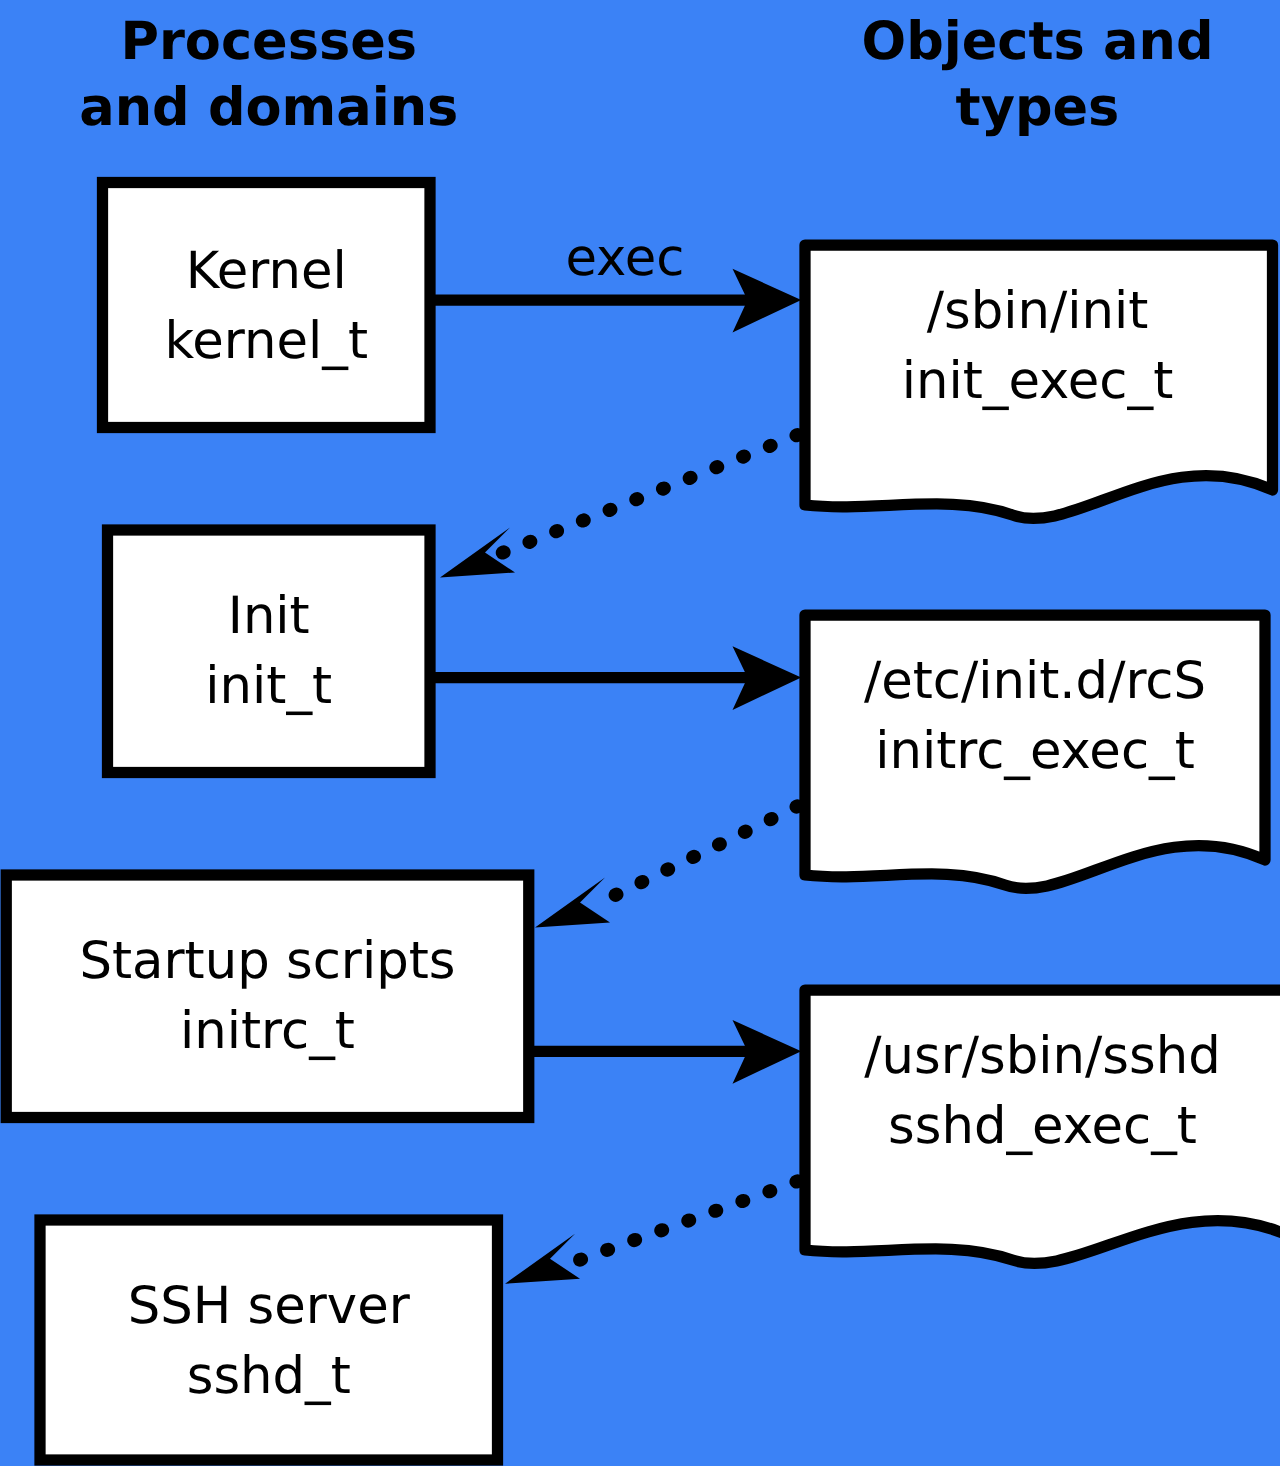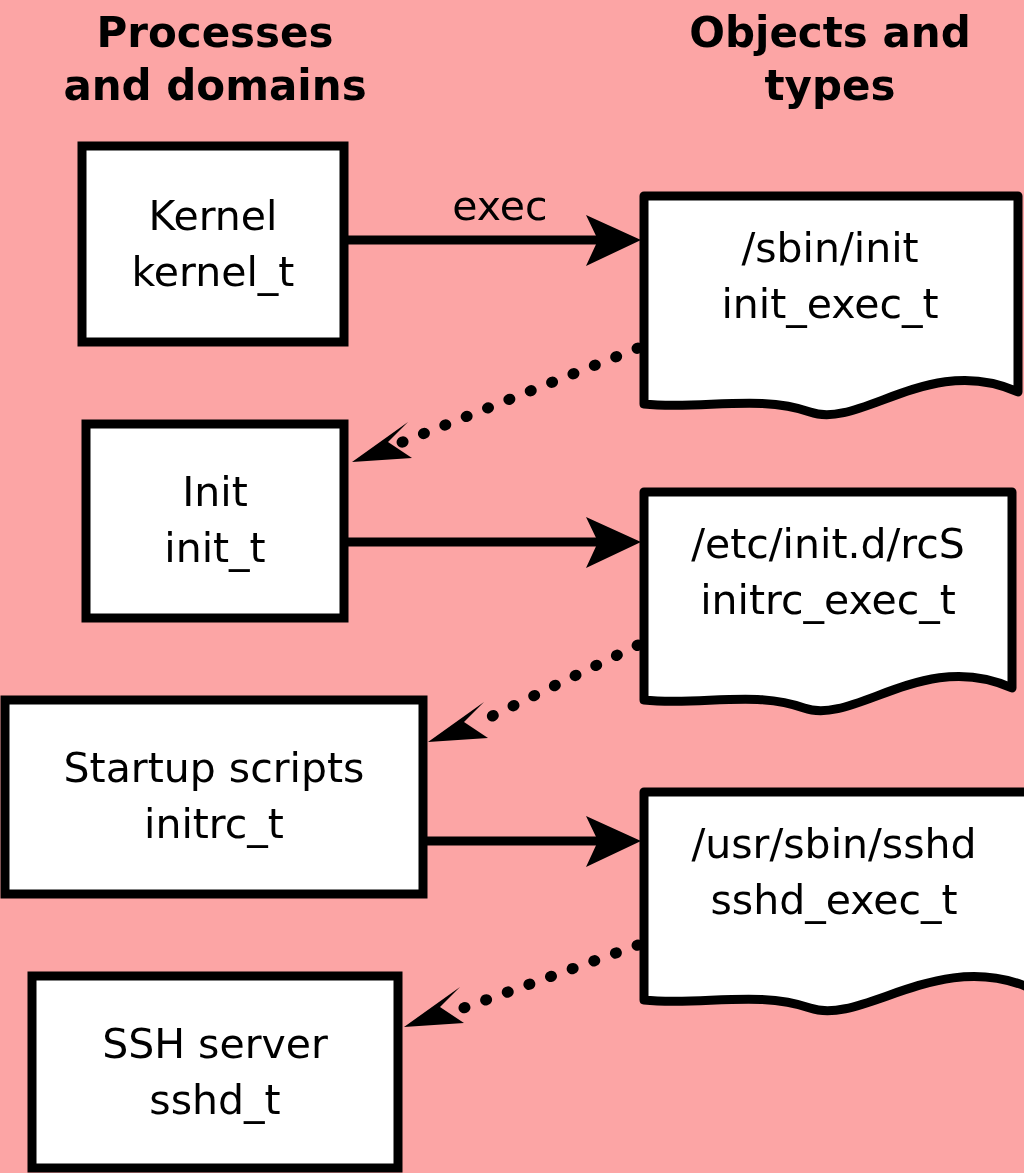--- a/index.html
+++ b/index.html
@@ -10,21 +10,21 @@
   body {
     width: 1024px;
     height: 1173px;
     font-family: "DejaVu Sans", sans-serif;
     overflow: hidden;
   }
   #diagram-root {
     position: relative;
     width: 1024px;
     height: 1173px;
-    background: #fca5a5;
+    background: #3b82f6;
   }
   svg.canvas {
     position: absolute;
     left: 0;
     top: 0;
     width: 1024px;
     height: 1173px;
   }
   .col-header {
     font-family: "DejaVu Sans", sans-serif;

